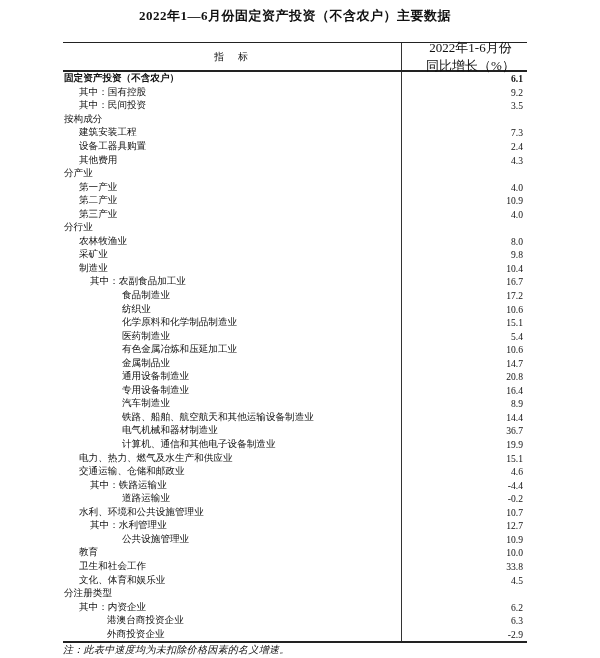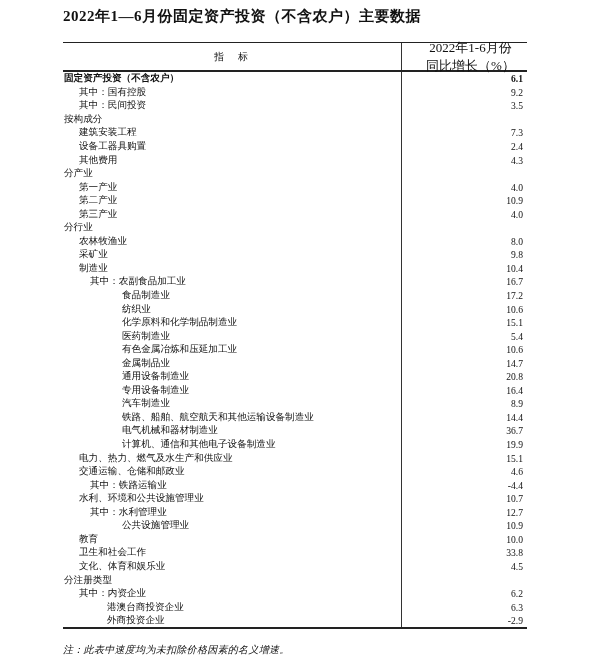--- a/index.html
+++ b/index.html
@@ -3,21 +3,21 @@
 <meta charset="utf-8">
 <style>
   html,body{margin:0;padding:0;}
   body{
     width:600px;height:658px;background:#ffffff;
     font-family:"Liberation Serif","DejaVu Serif",serif;
     color:#111;position:relative;overflow:hidden;
   }
   .page-title{
     position:absolute;top:7px;left:63px;width:464px;
-    font-size:15px;font-weight:bold;
+    text-align:center;font-size:13px;font-weight:bold;
     letter-spacing:0.5px;white-space:nowrap;
   }
   .data-table{
     position:absolute;top:42px;left:63px;width:464px;
     border-top:1.5px solid #222;
   }
   .thead{
     display:flex;height:27px;border-bottom:2px solid #222;gap:12px;
   }
   .th-indicator{
@@ -183,20 +183,24 @@
       </div>
       <div class="trow">
         <div class="tlabel ind-1">交通运输、仓储和邮政业</div>
         <div class="tvalue">4.6</div>
       </div>
       <div class="trow">
         <div class="tlabel ind-2">其中：铁路运输业</div>
         <div class="tvalue">-4.4</div>
       </div>
       <div class="trow">
+        <div class="tlabel ind-3">道路运输业</div>
+        <div class="tvalue">-0.2</div>
+      </div>
+      <div class="trow">
         <div class="tlabel ind-1">水利、环境和公共设施管理业</div>
         <div class="tvalue">10.7</div>
       </div>
       <div class="trow">
         <div class="tlabel ind-2">其中：水利管理业</div>
         <div class="tvalue">12.7</div>
       </div>
       <div class="trow">
         <div class="tlabel ind-3">公共设施管理业</div>
         <div class="tvalue">10.9</div>

